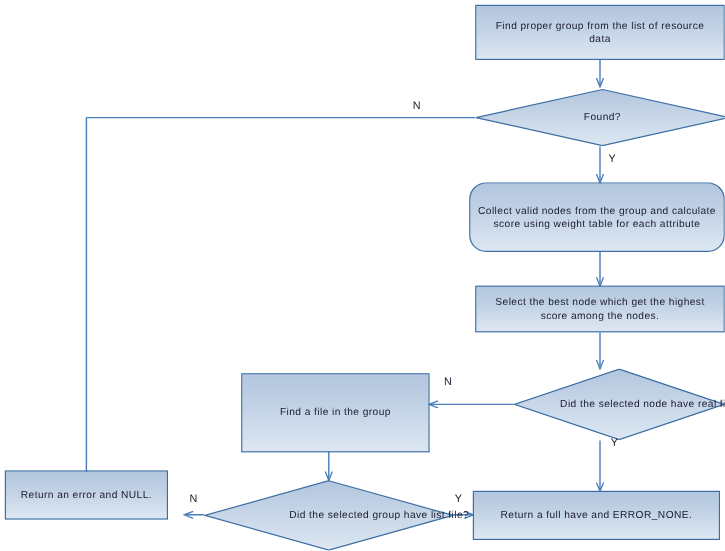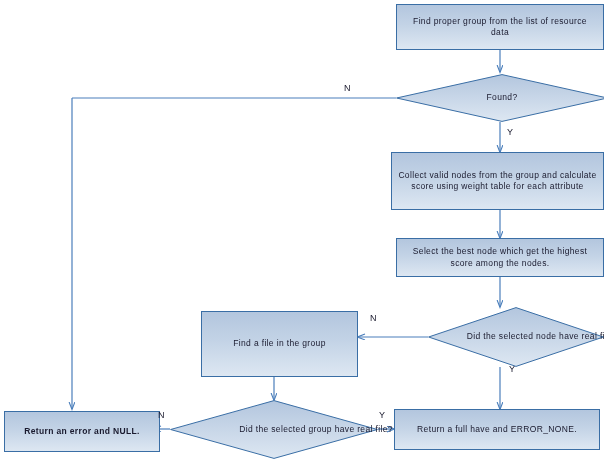--- a/index.html
+++ b/index.html
@@ -127,21 +127,21 @@
         <linearGradient id="gradFound" x1="0" y1="0" x2="0" y2="1">
           <stop offset="0%" stop-color="#b3c6de"></stop>
           <stop offset="100%" stop-color="#dde7f2"></stop>
         </linearGradient>
       </defs>
       <polygon points="106,0.6 211.4,24 106,47.4 0.6,24" fill="url(#gradFound)" stroke="#3a6ea5" stroke-width="1"></polygon>
     </svg>
     <div class="decision-label">Found?</div>
   </div>
 
-  <div class="node process" style="left:391px; top:152px; width:213px; height:58px;">
+  <div class="node process" style="left:391px; top:152px; width:213px; height:58px;border-radius:14px;">
     <span class="node-label">Collect valid nodes from the group and calculate score using weight table for each attribute</span>
   </div>
 
   <div class="node process" style="left:396px; top:238px; width:208px; height:39px;">
     <span class="node-label">Select the best node which get the highest score among the nodes.</span>
   </div>
 
   <div class="decision-wrap" style="left:428px; top:307px; width:176px; height:60px;">
     <svg class="decision-shape" viewBox="0 0 176 60" preserveAspectRatio="none">
       <defs>
@@ -162,24 +162,24 @@
   <div class="decision-wrap" style="left:170px; top:400px; width:208px; height:59px;">
     <svg class="decision-shape" viewBox="0 0 208 59" preserveAspectRatio="none">
       <defs>
         <linearGradient id="gradGroupFile" x1="0" y1="0" x2="0" y2="1">
           <stop offset="0%" stop-color="#b3c6de"></stop>
           <stop offset="100%" stop-color="#dde7f2"></stop>
         </linearGradient>
       </defs>
       <polygon points="104,0.6 207.4,29.5 104,58.4 0.6,29.5" fill="url(#gradGroupFile)" stroke="#3a6ea5" stroke-width="1"></polygon>
     </svg>
-    <div class="decision-label" style="padding:0 42px; align-items:center;">Did the selected group have real file?</div>
+    <div class="decision-label" style="padding:0 42px; align-items:center;">Did the selected group have list file?</div>
   </div>
 
-  <div class="node process" style="left:4px; top:411px; width:156px; height:41px;font-weight:bold;">
+  <div class="node process" style="left:4px; top:392px; width:136px; height:41px;">
     <span class="node-label">Return an error and NULL.</span>
   </div>
 
   <div class="node process" style="left:394px; top:409px; width:206px; height:41px;">
     <span class="node-label">Return a full have and ERROR_NONE.</span>
   </div>
 
   <div class="edge-label" style="left:344px; top:83px;">N</div>
   <div class="edge-label" style="left:507px; top:127px;">Y</div>
   <div class="edge-label" style="left:370px; top:313px;">N</div>

